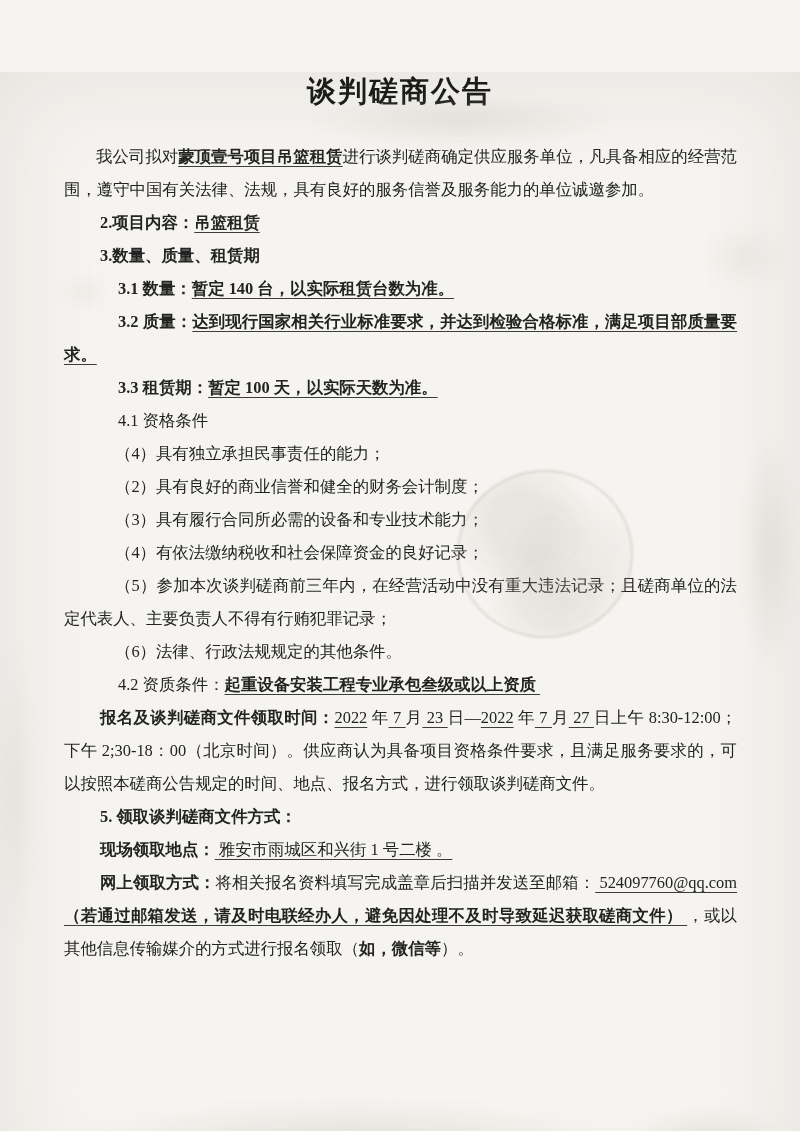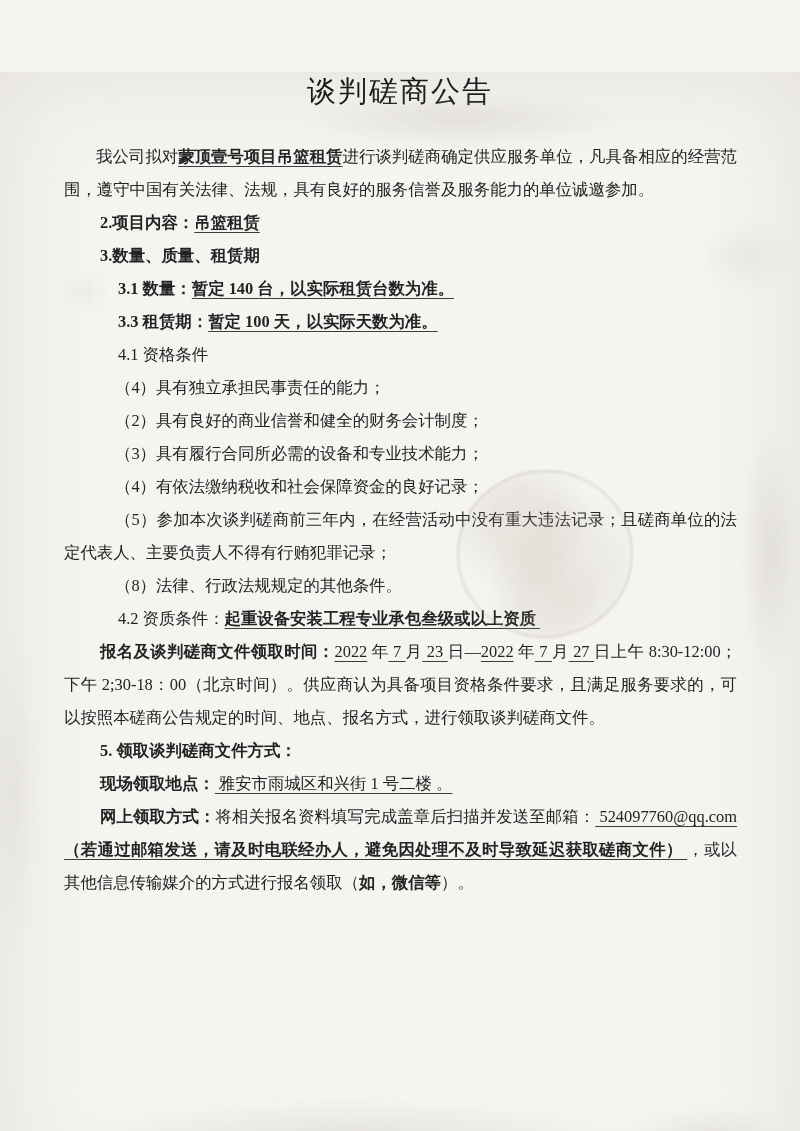--- a/index.html
+++ b/index.html
@@ -32,21 +32,21 @@
   .n1{left:300px;top:22px;width:320px;height:52px;}
   .n2{left:60px;top:200px;width:50px;height:40px;opacity:.5;}
   .n3{left:742px;top:360px;width:56px;height:240px;}
   .n4{left:90px;top:1028px;width:520px;height:80px;}
   .n5{left:630px;top:1035px;width:160px;height:70px;}
   .n6{left:-8px;top:560px;width:46px;height:320px;opacity:.6;}
   .n7{left:700px;top:150px;width:90px;height:70px;opacity:.6;}
 
   .title{
     margin:72px 14px 0;
-    font-size:29px;font-weight:normal;letter-spacing:2px;
+    font-size:29px;font-weight:bold;letter-spacing:2px;
     text-align:center;color:#1b1b1b;
   }
   #doc-body{margin:28px 63px 0 64px;font-size:16.4px;}
   p.p{margin:0;line-height:33px;text-align:justify;}
   .intro{line-height:30px;text-indent:32px;}
   .it1{text-indent:36px;line-height:25px;text-align:left;}
   .lv1{text-indent:36px;}
   .lv2{text-indent:54px;}
   .cl{text-indent:51px;line-height:33.5px;}
   .bodyp{text-indent:36px;}
@@ -67,27 +67,28 @@
   <div class="noise n5"></div>
   <div class="noise n6"></div>
   <div class="noise n7"></div>
 
   <h1 class="title">谈判磋商公告</h1>
   <div id="doc-body">
       <p class="p intro"><span>我公司拟对</span><span class="b u">蒙顶壹号项目吊篮租赁</span><span>进行谈判磋商确定供应服务单位，凡具备相应的经营范围，遵守中国有关法律、法规，具有良好的服务信誉及服务能力的单位诚邀参加。</span></p>
       <p class="p it1"><span class="b">2.项目内容：</span><span class="b u">吊篮租赁</span></p>
       <p class="p lv1 mt6"><span class="b">3.数量、质量、租赁期</span></p>
       <p class="p lv2 mt4"><span class="b">3.1 数量：</span><span class="b u">暂定 140 台，以实际租赁台数为准。</span></p>
+      <p class="p lv2 lh31"><span class="b">3.2 质量：</span><span class="b u">达到现行国家相关行业标准要求，并达到检验合格标准，满足项目部质量要求。</span></p>
       <p class="p lv2 mt4"><span class="b">3.3 租赁期：</span><span class="b u">暂定 100 天，以实际天数为准。</span></p>
       <p class="p lv2 mt6"><span>4.1 资格条件</span></p>
       <p class="p cl"><span>（4）具有独立承担民事责任的能力；</span></p>
       <p class="p cl"><span>（2）具有良好的商业信誉和健全的财务会计制度；</span></p>
       <p class="p cl"><span>（3）具有履行合同所必需的设备和专业技术能力；</span></p>
       <p class="p cl"><span>（4）有依法缴纳税收和社会保障资金的良好记录；</span></p>
       <p class="p cl"><span>（5）参加本次谈判磋商前三年内，在经营活动中没有重大违法记录；且磋商单位的法定代表人、主要负责人不得有行贿犯罪记录；</span></p>
-      <p class="p cl"><span>（8）法律、行政法规规定的其他条件。</span></p>
+      <p class="p cl"><span>（6）法律、行政法规规定的其他条件。</span></p>
       <p class="p lv2"><span>4.2 资质条件：</span><span class="b u">起重设备安装工程专业承包叁级或以上资质&nbsp;</span></p>
       <p class="p bodyp mt2"><span class="b">报名及谈判磋商文件领取时间：</span><span class="u">2022</span><span> 年</span><span class="u">&nbsp;7&nbsp;</span><span>月</span><span class="u">&nbsp;23&nbsp;</span><span>日—</span><span class="u">2022</span><span> 年</span><span class="u">&nbsp;7&nbsp;</span><span>月</span><span class="u">&nbsp;27&nbsp;</span><span>日上午 8:30-12:00；下午 2;30-18：00（北京时间）。供应商认为具备项目资格条件要求，且满足服务要求的，可以按照本磋商公告规定的时间、地点、报名方式，进行领取谈判磋商文件。</span></p>
       <p class="p lv1 mt2"><span class="b">5. 领取谈判磋商文件方式：</span></p>
       <p class="p lv1"><span class="b">现场领取地点：</span><span class="u">&nbsp;雅安市雨城区和兴街 1 号二楼&nbsp;。</span></p>
       <p class="p bodyp"><span class="b">网上领取方式：</span><span>将相关报名资料填写完成盖章后扫描并发送至邮箱：</span><span class="u">&nbsp;524097760@qq.com</span><span class="b u">（若通过邮箱发送，请及时电联经办人，避免因处理不及时导致延迟获取磋商文件）&nbsp;</span><span>，或以其他信息传输媒介的方式进行报名领取（</span><span class="b">如，微信等</span><span>）。</span></p>
     </div>
 </div>
 
 </body></html>

